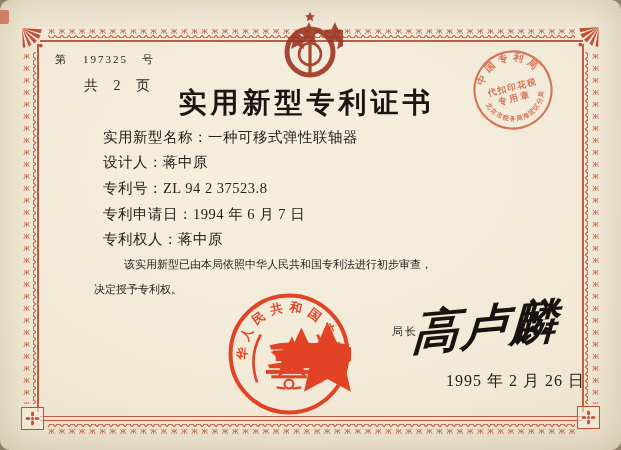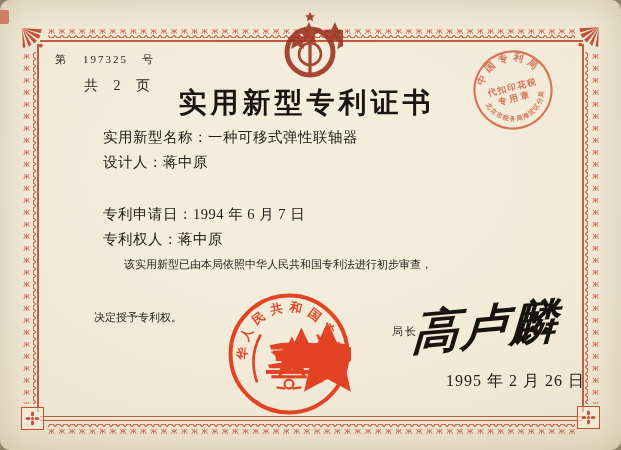--- a/index.html
+++ b/index.html
@@ -29,21 +29,21 @@
   
   .cert-no{position:absolute;left:55px;top:52px;font-size:11px;color:#2a2320;letter-spacing:1px;}
   .cert-no .num{margin:0 14px 0 16px;letter-spacing:2px;font-family:"Liberation Serif",serif;}
   .pages{position:absolute;left:84px;top:77px;font-size:14px;color:#2a2320;letter-spacing:6px;}
   .title{position:absolute;left:0;right:8px;top:84px;text-align:center;
          font-size:28px;font-weight:800;color:#191613;letter-spacing:4px;}
   
   .fieldrow{position:absolute;left:103px;font-size:14.5px;color:#24201c;letter-spacing:.5px;white-space:nowrap;}
   .body-par{position:absolute;left:94px;top:252px;width:470px;font-size:11px;color:#24201c;line-height:25px;}
   .body-par .l1{text-indent:30px;display:block;}
-  .body-par .l2{display:block;margin-top:28px;}
+  .body-par .l2{display:block;}
   
   .seal{position:absolute;left:227px;top:292px;width:124px;height:124px;opacity:.96;}
   .emblem{position:absolute;left:277px;top:10px;width:66px;height:72px;opacity:.88;}
   .stamp{position:absolute;left:471px;top:48px;width:84px;height:84px;transform:rotate(-14deg);opacity:.8;}
   .sig-label{position:absolute;left:392px;top:324px;font-size:11px;color:#2a2320;letter-spacing:2px;}
   .sig-name{position:absolute;left:412px;top:296px;font-size:47px;font-weight:bold;font-style:italic;
             color:#17130f;transform:rotate(-5deg) skewX(-8deg);letter-spacing:2px;white-space:nowrap;}
   .date{position:absolute;left:446px;top:371px;font-size:16px;color:#26211d;letter-spacing:1px;}
   .edge-mark{position:absolute;left:-3px;top:10px;width:12px;height:14px;background:#c66046;border-radius:2px;opacity:.75;}
 </style>
@@ -137,20 +137,23 @@
       <rect x="31.4" y="30" width="3.2" height="35" fill="#9c3120"></rect>
     </svg>
 
     <div class="title">实用新型专利证书</div>
 
     <div class="fieldrow" style="top:128px;">
       <span>实用新型名称：</span><span>一种可移式弹性联轴器</span>
     </div>
     <div class="fieldrow" style="top:153px;">
       <span>设计人：</span><span>蒋中原</span>
+    </div>
+    <div class="fieldrow" style="top:179px;">
+      <span>专利号：</span><span>ZL 94 2 37523.8</span>
     </div>
     <div class="fieldrow" style="top:205px;">
       <span>专利申请日：</span><span>1994 年 6 月 7 日</span>
     </div>
     <div class="fieldrow" style="top:230px;">
       <span>专利权人：</span><span>蒋中原</span>
     </div>
 
     <div class="body-par">
       <span class="l1">该实用新型已由本局依照中华人民共和国专利法进行初步审查，</span>

